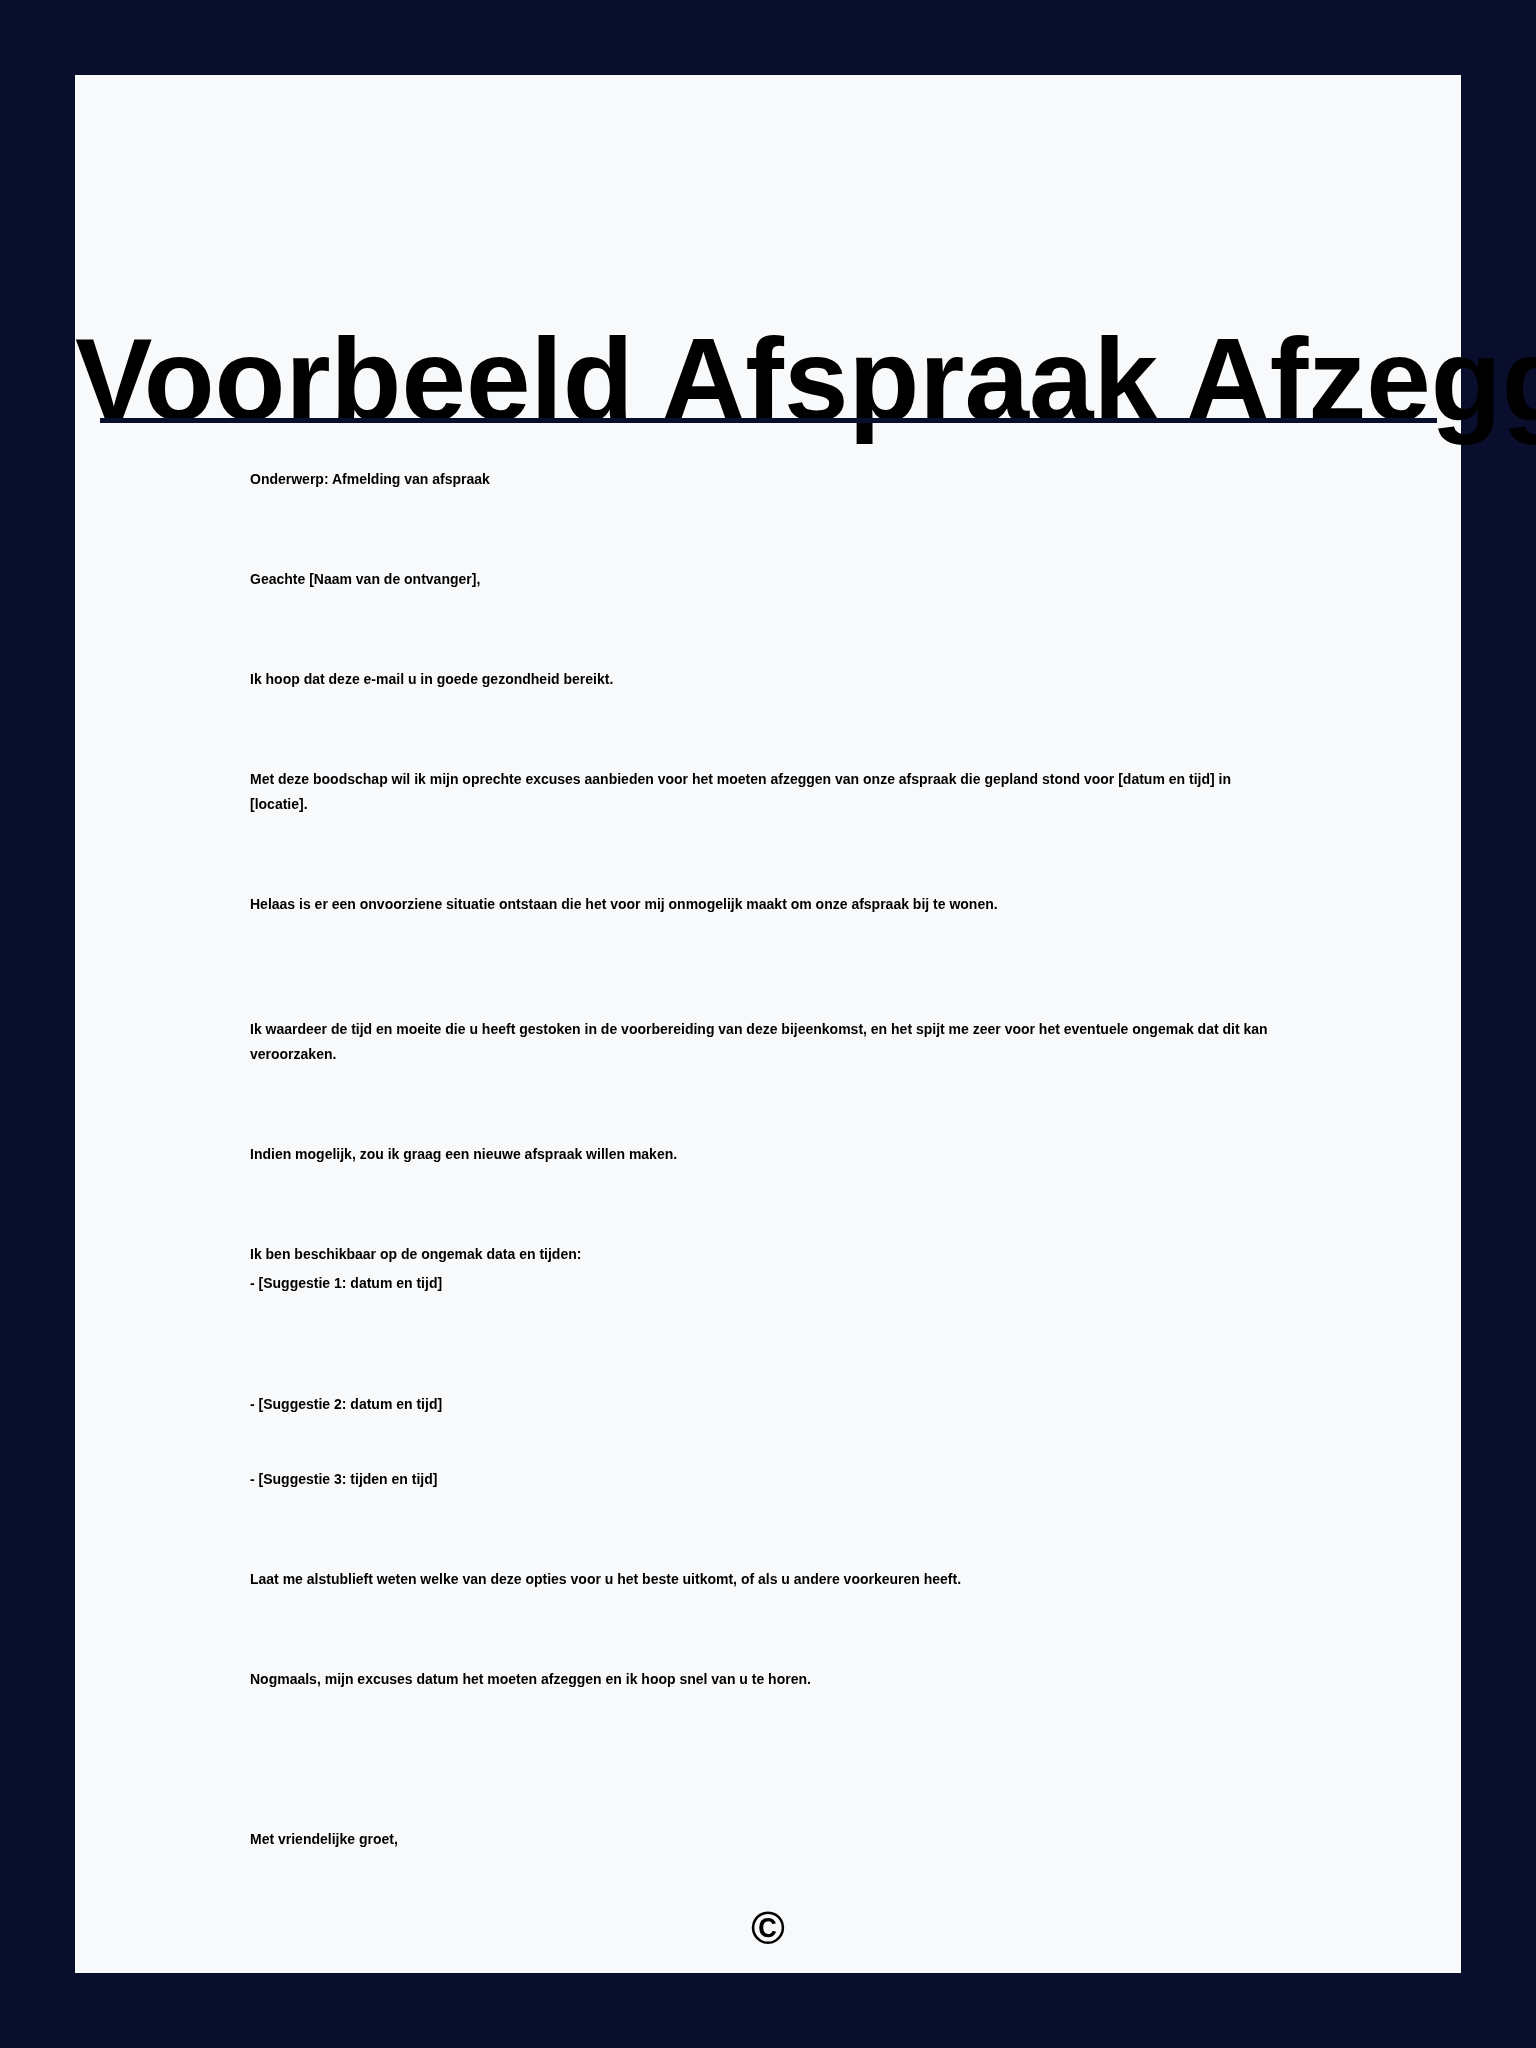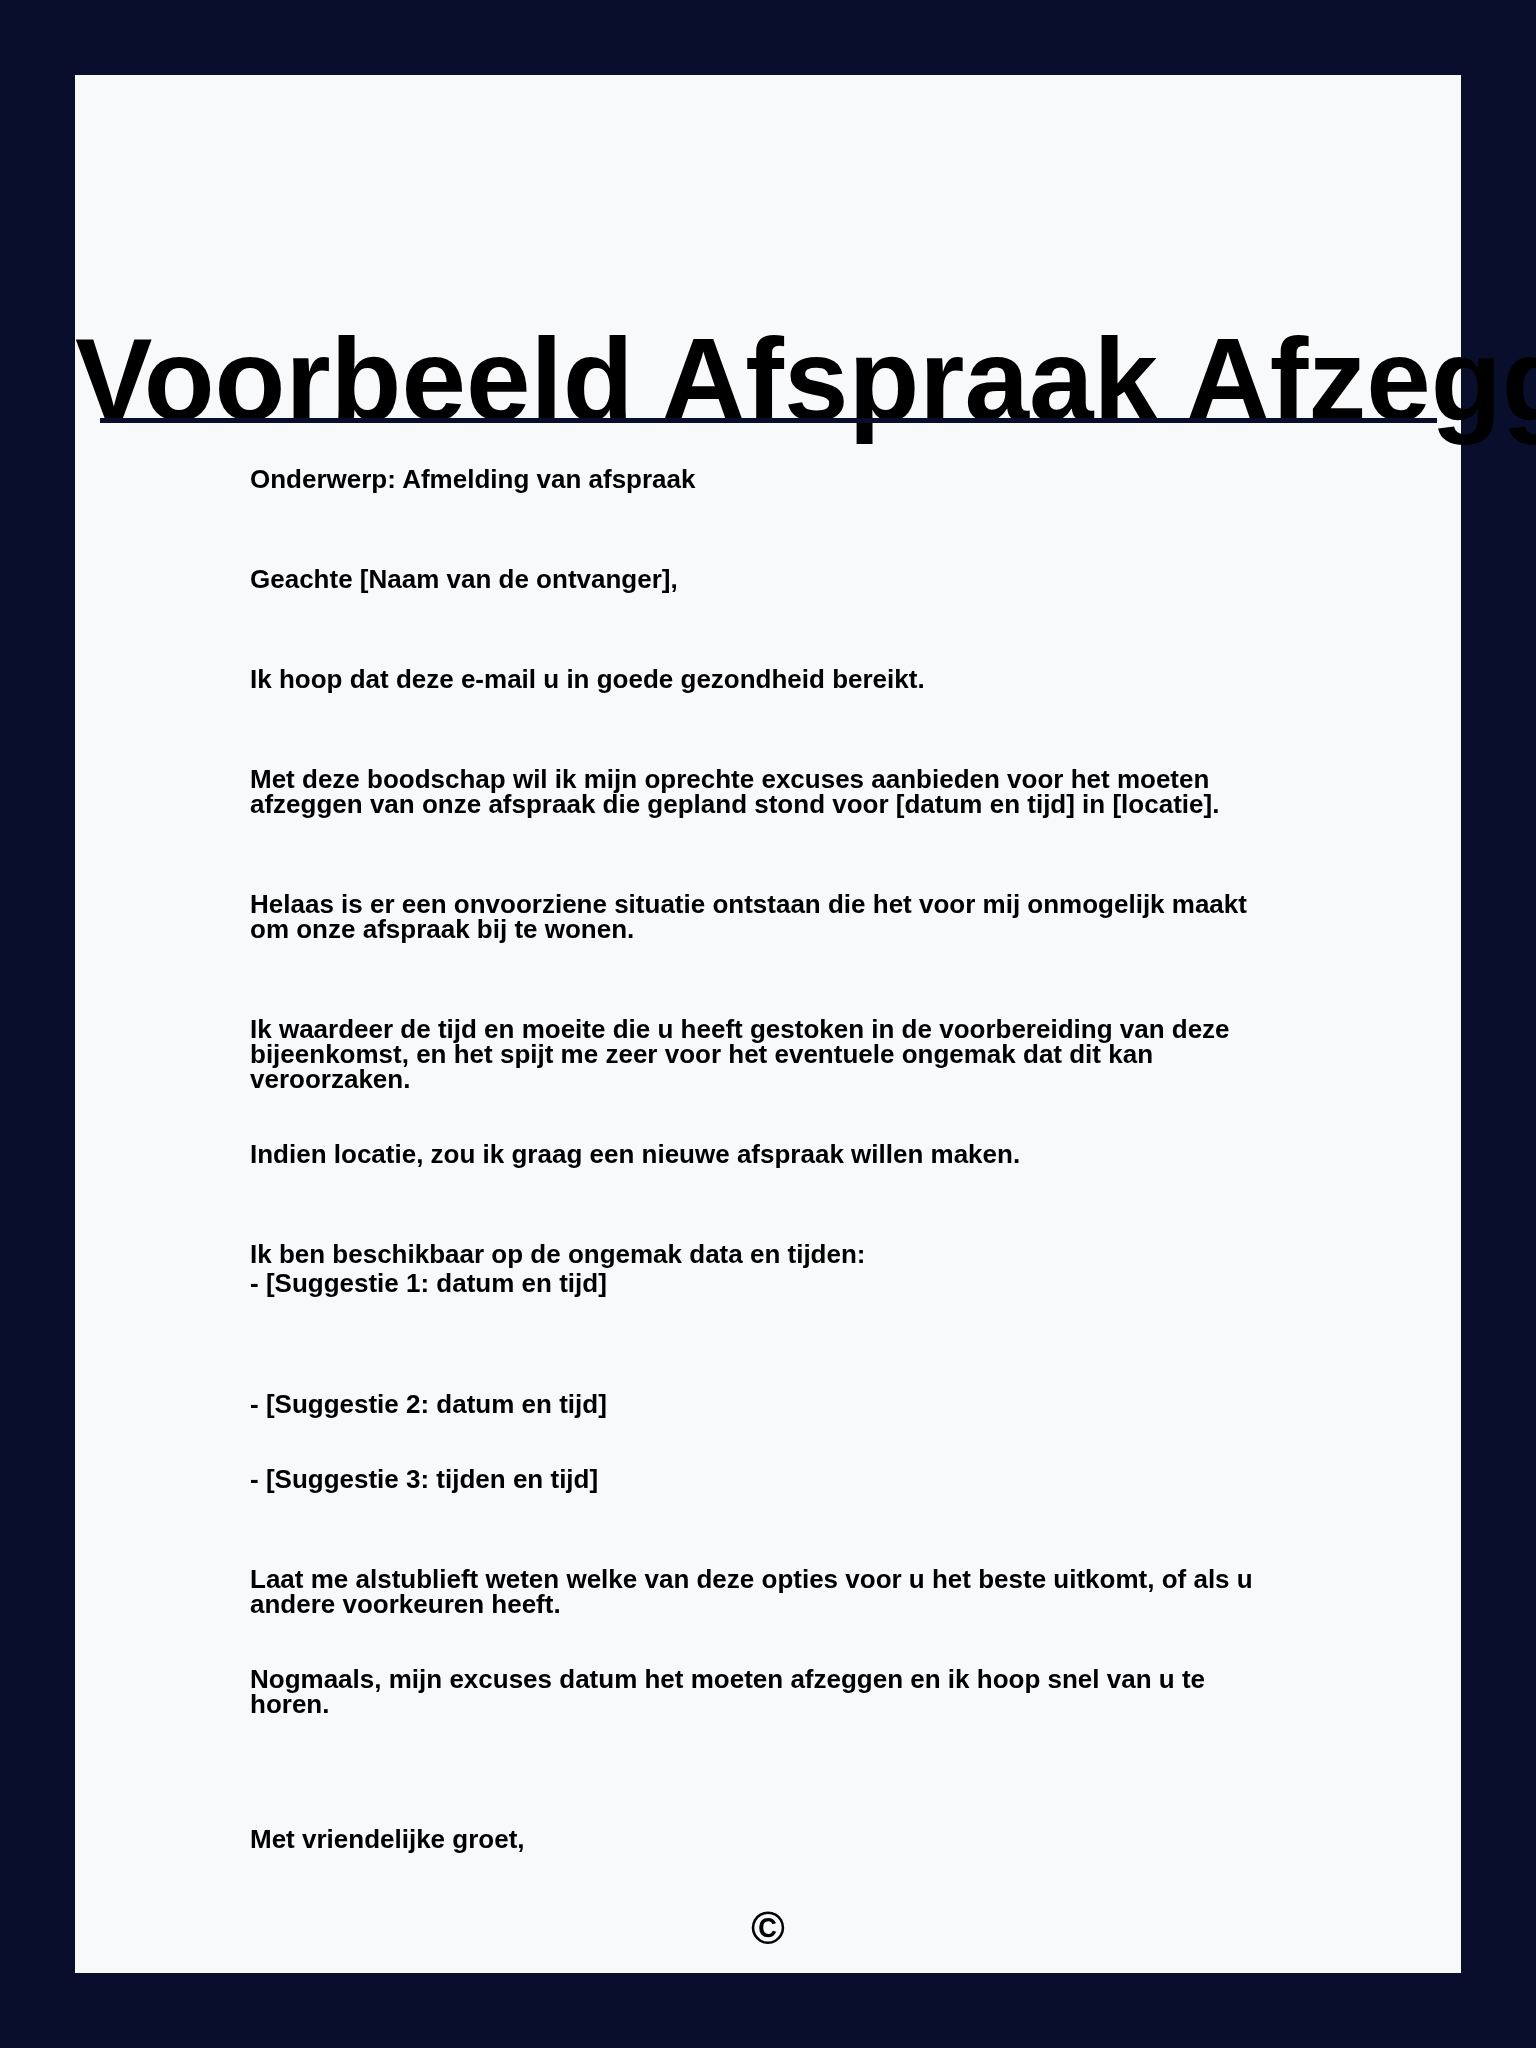--- a/index.html
+++ b/index.html
@@ -1,38 +1,38 @@
 <!DOCTYPE html>
 <html><head>
 <meta charset="utf-8">
 <style>
   html, body { margin:0; padding:0; }
   body { width:1536px; height:2048px; background:#0a0e2d; position:relative; overflow:hidden; font-family:"Liberation Sans", sans-serif; }
   .page { position:absolute; left:75px; top:75px; width:1386px; height:1898px; background:#f8f9fb; }
   .title { position:absolute; left:0; right:0; top:235px; text-align:center; font-weight:bold; font-size:116px; line-height:140px; color:#000; white-space:nowrap; margin:0; letter-spacing:0px; }
   .rule { position:absolute; left:25px; width:1337px; top:343px; height:5px; background:#0a0e2d; }
   .body { position:absolute; left:175px; width:1040px; top:0; }
-  .p { position:absolute; left:0; width:1040px; font-weight:bold; font-size:26px; line-height:25px; color:#000; margin:0; }
+  .p { position:absolute; left:0; width:1040px; font-weight:bold; font-size:14px; line-height:25px; color:#000; margin:0; }
   .copy { position:absolute; left:0; right:0; top:1826px; text-align:center; font-size:46px; line-height:54px; font-weight:bold; color:#000; }
 </style>
 </head>
 <body>
 
 <div class="page">
   <h1 class="title">Voorbeeld Afspraak Afzeggen</h1>
   <div class="rule"></div>
 
   <div class="body">
     <p class="p" style="top:392px">Onderwerp: Afmelding van afspraak</p>
     <p class="p" style="top:492px">Geachte [Naam van de ontvanger],</p>
     <p class="p" style="top:592px">Ik hoop dat deze e-mail u in goede gezondheid bereikt.</p>
     <p class="p" style="top:692px">Met deze boodschap wil ik mijn oprechte excuses aanbieden voor het moeten afzeggen van onze afspraak die gepland stond voor [datum en tijd] in [locatie].</p>
     <p class="p" style="top:817px">Helaas is er een onvoorziene situatie ontstaan die het voor mij onmogelijk maakt om onze afspraak bij te wonen.</p>
     <p class="p" style="top:942px">Ik waardeer de tijd en moeite die u heeft gestoken in de voorbereiding van deze bijeenkomst, en het spijt me zeer voor het eventuele ongemak dat dit kan veroorzaken.</p>
-    <p class="p" style="top:1067px">Indien locatie, zou ik graag een nieuwe afspraak willen maken.</p>
+    <p class="p" style="top:1067px">Indien mogelijk, zou ik graag een nieuwe afspraak willen maken.</p>
     <p class="p" style="top:1167px">Ik ben beschikbaar op de ongemak data en tijden:</p>
     <p class="p" style="top:1196px">- [Suggestie 1: datum en tijd]</p>
     <p class="p" style="top:1317px">- [Suggestie 2: datum en tijd]</p>
     <p class="p" style="top:1392px">- [Suggestie 3: tijden en tijd]</p>
     <p class="p" style="top:1492px;width:1080px">Laat me alstublieft weten welke van deze opties voor u het beste uitkomt, of als u andere voorkeuren heeft.</p>
     <p class="p" style="top:1592px">Nogmaals, mijn excuses datum het moeten afzeggen en ik hoop snel van u te horen.</p>
     <p class="p" style="top:1752px">Met vriendelijke groet,</p>
   </div>
 
   <div class="copy">©</div>

